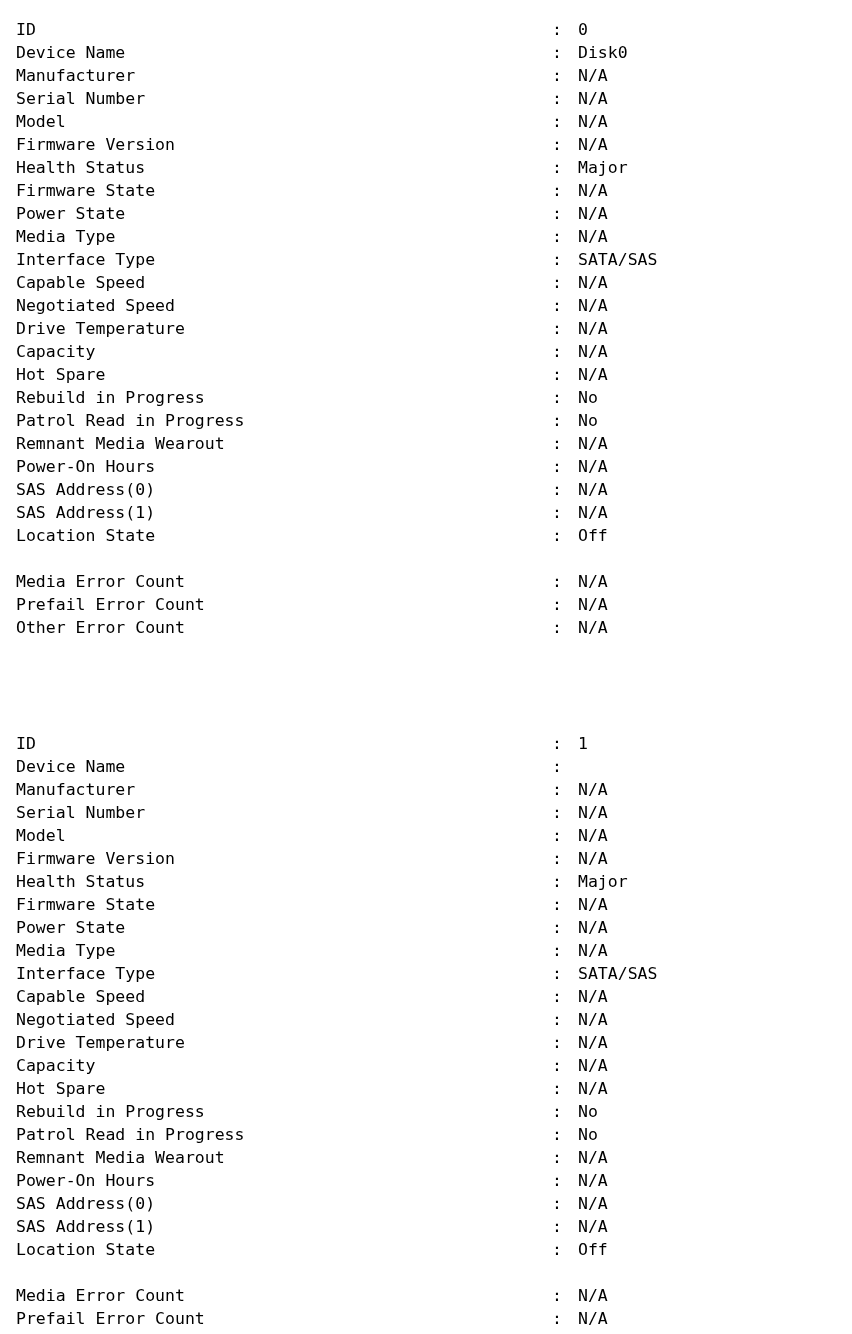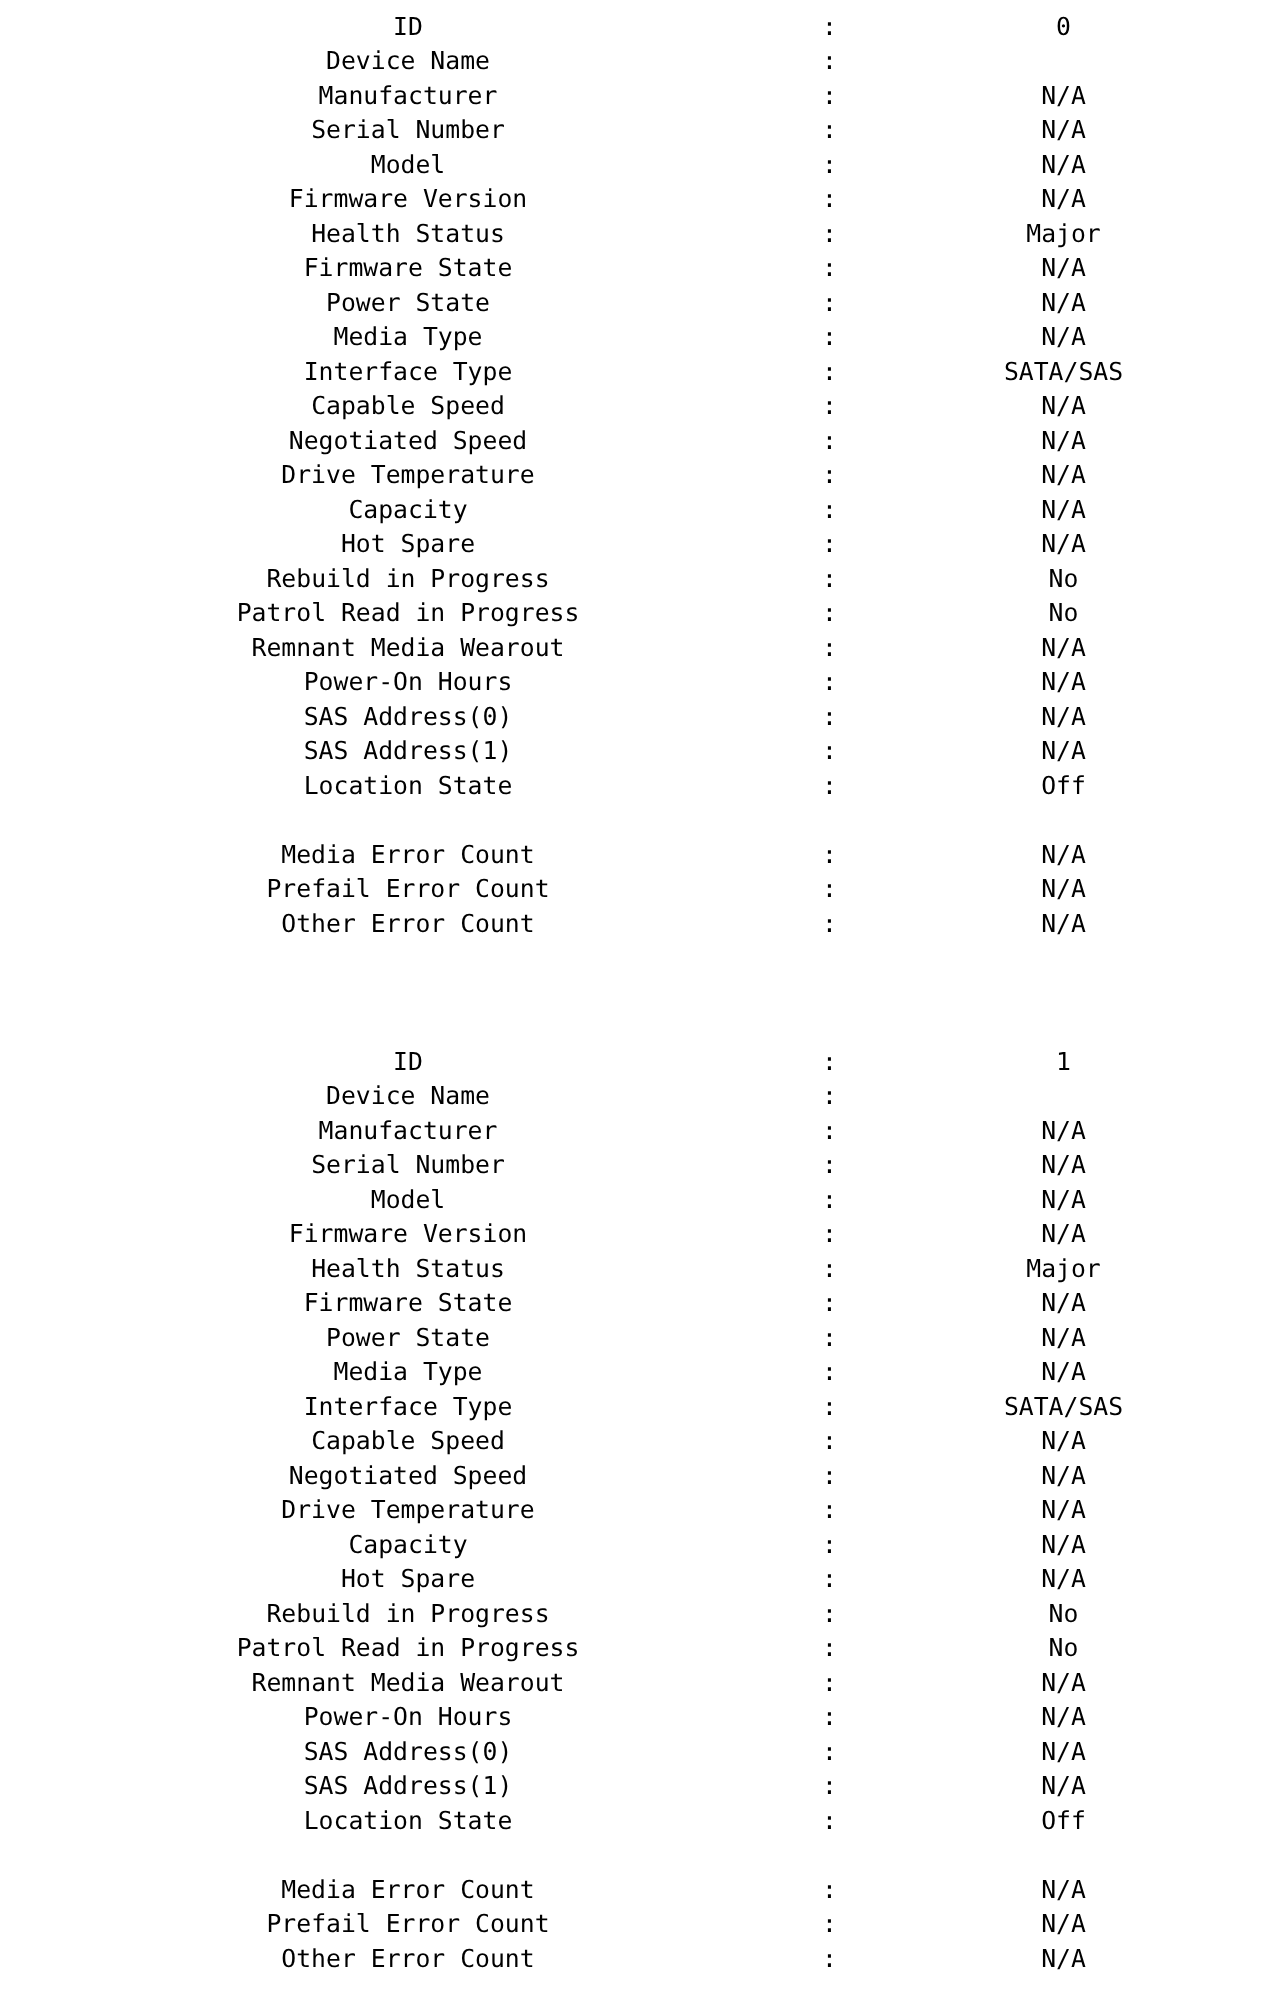--- a/index.html
+++ b/index.html
@@ -12,22 +12,21 @@
     min-height: 1334px;
     font-family: "DejaVu Sans Mono", "Liberation Mono", monospace;
     font-size: 16.5px;
     line-height: 23px;
     color: #000000;
   }
   .page {
     padding: 6px 0 0 4px;
   }
   .block {
-    margin: 0;
-    text-align: center;
+    margin: 12px;
   }
   .row {
     display: flex;
     white-space: pre;
     height: 23px;
     align-items: baseline;
   }
   .label {
     width: 536px;
     flex: 0 0 536px;
@@ -47,21 +46,21 @@
     height: 69px;
   }
 </style>
 </head>
 <body>
 
 <div class="page">
   <div id="blocks-root">
       <div class="block">
         <div class="row"><span class="label">ID</span><span class="colon">:</span><span class="value">0</span></div>
-        <div class="row"><span class="label">Device Name</span><span class="colon">:</span></div>
+        <div class="row"><span class="label">Device Name</span><span class="colon">:</span><span class="value">Disk0</span></div>
         <div class="row"><span class="label">Manufacturer</span><span class="colon">:</span><span class="value">N/A</span></div>
         <div class="row"><span class="label">Serial Number</span><span class="colon">:</span><span class="value">N/A</span></div>
         <div class="row"><span class="label">Model</span><span class="colon">:</span><span class="value">N/A</span></div>
         <div class="row"><span class="label">Firmware Version</span><span class="colon">:</span><span class="value">N/A</span></div>
         <div class="row"><span class="label">Health Status</span><span class="colon">:</span><span class="value">Major</span></div>
         <div class="row"><span class="label">Firmware State</span><span class="colon">:</span><span class="value">N/A</span></div>
         <div class="row"><span class="label">Power State</span><span class="colon">:</span><span class="value">N/A</span></div>
         <div class="row"><span class="label">Media Type</span><span class="colon">:</span><span class="value">N/A</span></div>
         <div class="row"><span class="label">Interface Type</span><span class="colon">:</span><span class="value">SATA/SAS</span></div>
         <div class="row"><span class="label">Capable Speed</span><span class="colon">:</span><span class="value">N/A</span></div>

